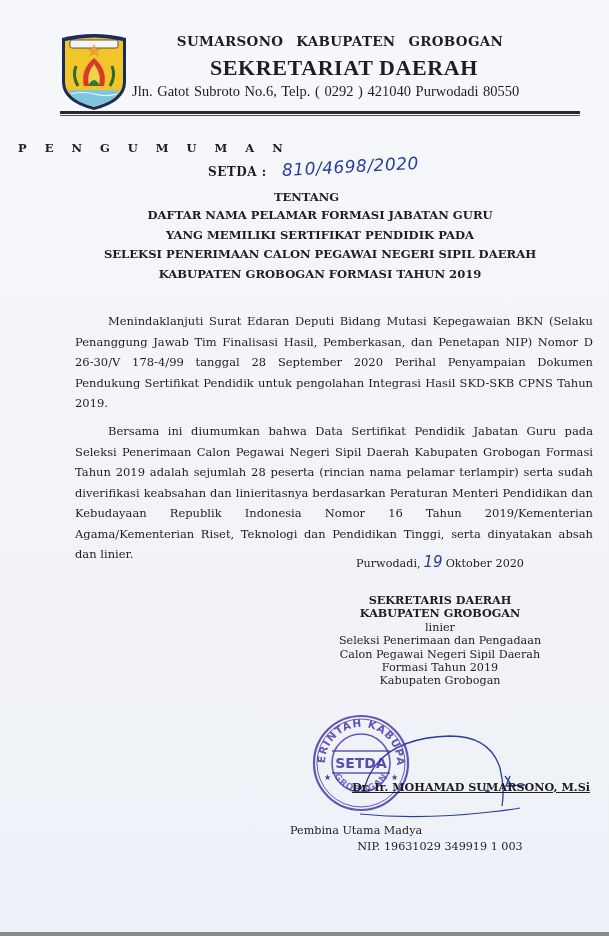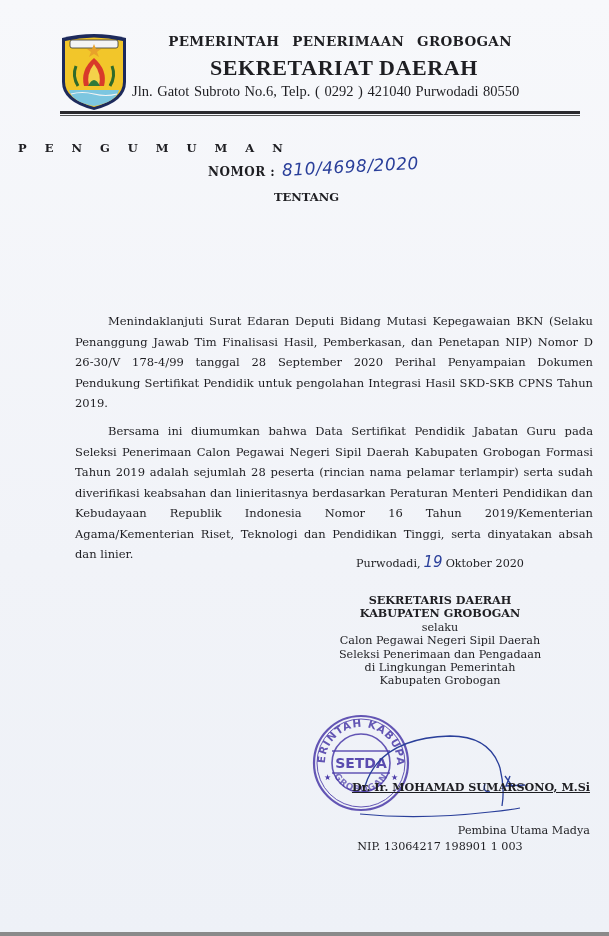--- a/index.html
+++ b/index.html
@@ -40,65 +40,71 @@
 
     
     .sig { position: absolute; left: 290px; width: 300px; text-align: center; font-size: 11.2px; line-height: 13.4px; }
     .sig-date { top: 556px; }
     .sig-date .day { color: #2a3f9a; font-family: "DejaVu Sans", sans-serif; font-style: italic; font-size: 15px; margin: 0 3px; }
     .sig-bold { font-weight: bold; text-align: center; }
     .sig-lines { top: 594px; }
     .stamp { position: absolute; left: 311px; top: 713px; width: 100px; height: 100px; }
     .signature { position: absolute; left: 360px; top: 728px; width: 200px; height: 95px; }
     .sig-name { position: absolute; left: 290px; width: 300px; top: 780px; text-align: right; font-weight: bold; font-size: 11.2px; text-decoration: underline; }
-    .sig-rank { position: absolute; left: 290px; width: 300px; top: 824px; text-align: right; font-size: 11.2px; }
+    .sig-rank { position: absolute; left: 290px; width: 300px; top: 824px; text-align: left; font-size: 11.2px; }
     .sig-nip { position: absolute; left: 290px; width: 300px; top: 840px; text-align: center; font-size: 11.2px; }
   </style>
 </head>
 <body>
 
 <div class="page">
 
   <svg class="logo" viewBox="0 0 72 82">
     <path d="M4 8 Q36 0 68 8 L68 52 Q68 72 36 80 Q4 72 4 52 Z" fill="#1d2a5c"></path>
     <path d="M7 11 Q36 4 65 11 L65 52 Q65 69 36 77 Q7 69 7 52 Z" fill="#f2c62a"></path>
     <rect x="12" y="10" width="48" height="8" rx="2" fill="#f4f4f4" stroke="#333" stroke-width="0.8"></rect>
     <polygon points="36,14 38,19 43,19 39,22 41,27 36,24 31,27 33,22 29,19 34,19" fill="#e8a22a"></polygon>
     <path d="M36 28 Q22 40 26 56 L46 56 Q50 40 36 28 Z" fill="#d83a2a"></path>
     <path d="M36 34 Q28 44 31 56 L41 56 Q44 44 36 34 Z" fill="#f4d24a"></path>
     <path d="M30 56 Q36 44 42 56 Z" fill="#2f7a3a"></path>
     <path d="M18 36 Q14 46 20 56 M54 36 Q58 46 52 56" stroke="#2f6a2a" stroke-width="3" fill="none"></path>
     <path d="M11 60 L61 60 Q58 72 36 76 Q14 72 11 60 Z" fill="#7cc6e0"></path>
     <path d="M13 64 Q24 61 36 64 Q48 67 59 64" stroke="#f4f4f4" stroke-width="1.2" fill="none"></path>
   </svg>
 
-  <div class="lh-line1">PEMERINTAH   PENERIMAAN   GROBOGAN</div>
+  <div class="lh-line1">SUMARSONO   KABUPATEN   GROBOGAN</div>
   <div class="lh-line2">SEKRETARIAT DAERAH</div>
   <div class="lh-line3">Jln. Gatot Subroto No.6, Telp. ( 0292 ) 421040  Purwodadi 80550</div>
   <div class="rule-thick"></div>
   <div class="rule-thin"></div>
 
   <div class="h-pengumuman">P E N G U M U M A N</div>
-  <div class="h-nomor">NOMOR :</div>
+  <div class="h-nomor">SETDA :</div>
   <div class="h-nomor-val">810/4698/2020</div>
   <div class="h-tentang">TENTANG</div>
+  <div class="h-title">
+    <div>DAFTAR NAMA PELAMAR FORMASI JABATAN GURU</div>
+    <div>YANG MEMILIKI SERTIFIKAT PENDIDIK PADA</div>
+    <div>SELEKSI PENERIMAAN CALON PEGAWAI NEGERI SIPIL DAERAH</div>
+    <div>KABUPATEN GROBOGAN FORMASI TAHUN 2019</div>
+  </div>
 
   <div class="para para1">Menindaklanjuti Surat Edaran Deputi Bidang Mutasi Kepegawaian BKN (Selaku Penanggung Jawab Tim Finalisasi Hasil, Pemberkasan, dan Penetapan NIP) Nomor D 26-30/V 178-4/99 tanggal 28 September 2020 Perihal Penyampaian Dokumen Pendukung Sertifikat Pendidik untuk pengolahan Integrasi Hasil SKD-SKB CPNS Tahun 2019.</div>
   <div class="para para2">Bersama ini diumumkan bahwa Data Sertifikat Pendidik Jabatan Guru pada Seleksi Penerimaan Calon Pegawai Negeri Sipil Daerah Kabupaten Grobogan Formasi Tahun 2019 adalah sejumlah 28 peserta (rincian nama pelamar terlampir) serta sudah diverifikasi keabsahan dan linieritasnya berdasarkan Peraturan Menteri Pendidikan dan Kebudayaan Republik Indonesia Nomor 16 Tahun 2019/Kementerian Agama/Kementerian Riset, Teknologi dan Pendidikan Tinggi, serta dinyatakan absah dan linier.</div>
 
   <div class="sig sig-date">
     <span>Purwodadi,</span><span class="day">19</span><span>Oktober 2020</span>
   </div>
   <div class="sig sig-lines">
     <div class="sig-bold">SEKRETARIS DAERAH</div>
     <div class="sig-bold">KABUPATEN GROBOGAN</div>
-    <div>selaku</div>
+    <div>linier</div>
+    <div>Seleksi Penerimaan dan Pengadaan</div>
     <div>Calon Pegawai Negeri Sipil Daerah</div>
-    <div>Seleksi Penerimaan dan Pengadaan</div>
-    <div>di Lingkungan Pemerintah</div>
+    <div>Formasi Tahun 2019</div>
     <div>Kabupaten Grobogan</div>
   </div>
 
   <svg class="stamp" viewBox="0 0 100 100">
     <defs>
       <path id="arcTop" d="M14 50 A36 36 0 0 1 86 50"></path>
       <path id="arcBot" d="M22 60 A30 30 0 0 0 78 60"></path>
     </defs>
     <circle cx="50" cy="50" r="47" fill="none" stroke="#4a3aa8" stroke-width="2.2" opacity="0.85"></circle>
     <circle cx="50" cy="50" r="44" fill="none" stroke="#4a3aa8" stroke-width="1" opacity="0.85"></circle>
@@ -118,16 +124,16 @@
 
   <svg class="signature" viewBox="0 0 200 95">
     <path d="M5 58 Q20 10 90 8 Q130 8 140 40 Q145 60 142 78" fill="none" stroke="#2a3f9a" stroke-width="1.3"></path>
     <path d="M125 56 Q122 64 130 64" fill="none" stroke="#2a3f9a" stroke-width="1.4"></path>
     <path d="M145 48 L152 58 M150 48 L146 58 L165 57" fill="none" stroke="#2a3f9a" stroke-width="1.4"></path>
     <path d="M0 86 Q60 92 130 84 Q150 82 160 80" fill="none" stroke="#2a3f9a" stroke-width="1.2"></path>
   </svg>
 
   <div class="sig-name">Dr. Ir. MOHAMAD SUMARSONO, M.Si</div>
   <div class="sig-rank">Pembina Utama Madya</div>
-  <div class="sig-nip">NIP. 13064217 198901 1 003</div>
+  <div class="sig-nip">NIP. 19631029 349919 1 003</div>
 
   <div class="bottom-edge"></div>
 </div>
 
 </body></html>

